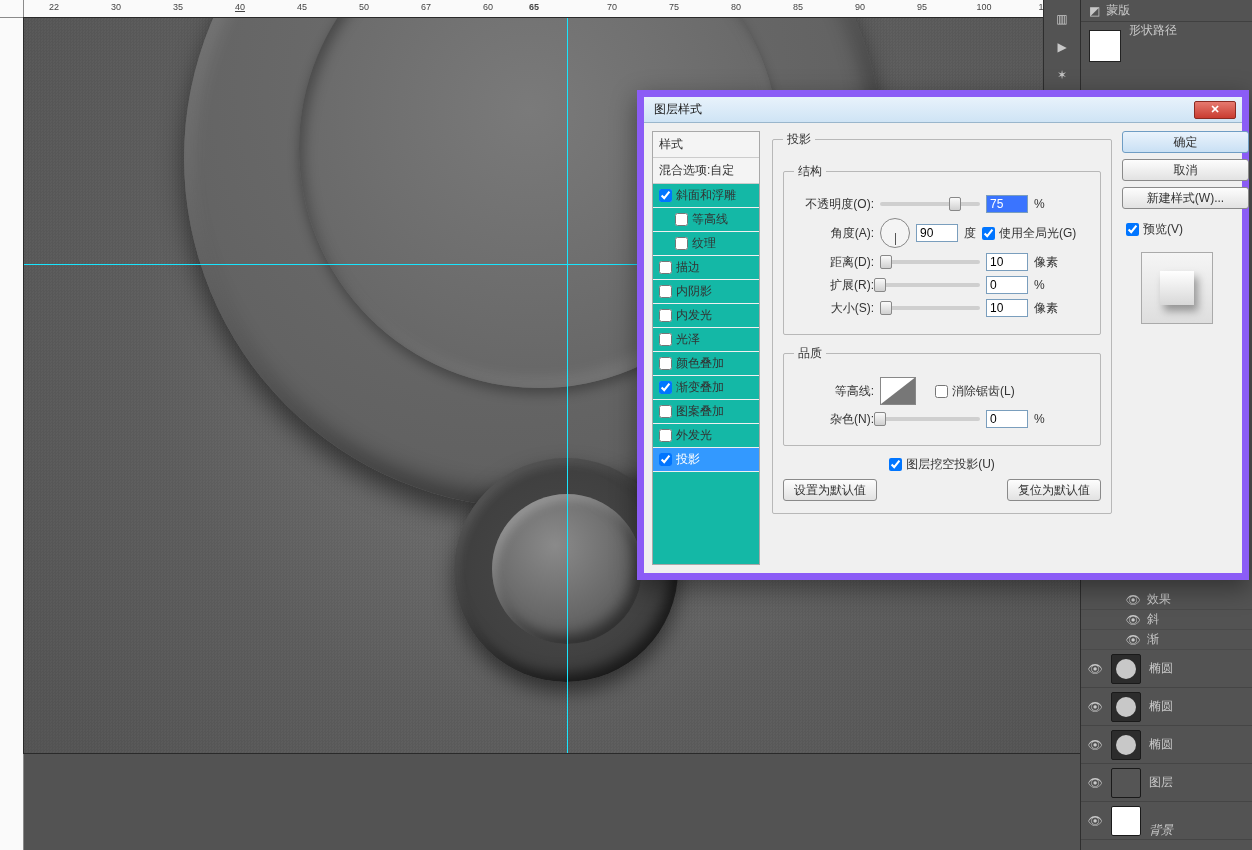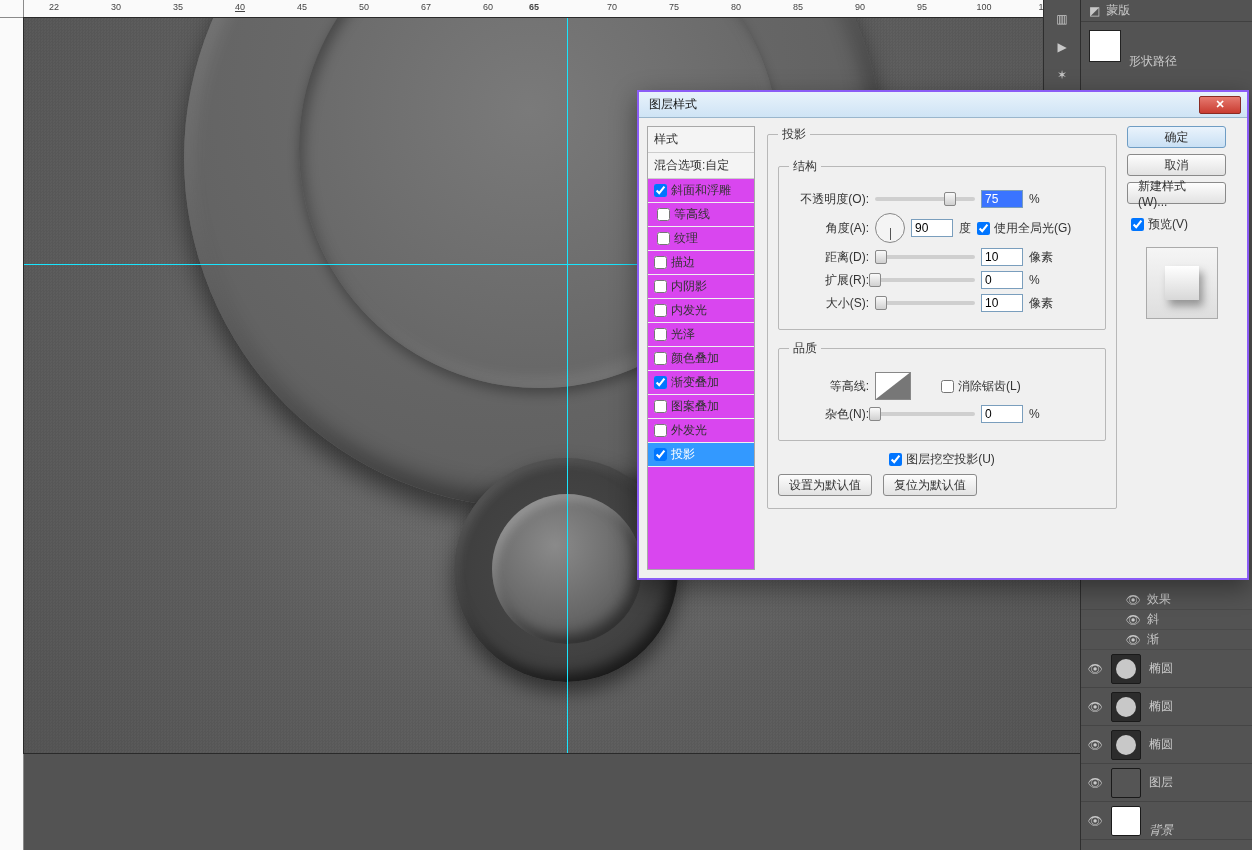--- a/index.html
+++ b/index.html
@@ -141,21 +141,21 @@
   .effect-row{
     height:20px; display:flex; align-items:center; gap:6px;
     padding-left:44px; color:#c8c8c8; border-bottom:1px solid #4a4a4a;
   }
 
   
   .dialog {
     position:absolute; left:637px; top:90px;
     width:612px; height:490px;
     background:#f0f0f0;
-    border:2px solid #8b5cf6;
+    border:7px solid #8b5cf6;
     box-shadow:0 8px 24px rgba(0,0,0,.4);
   }
   .titlebar {
     height:26px;
     background:linear-gradient(#e8f2fb,#cfe4f5);
     border-bottom:1px solid #9ab6cc;
     display:flex; align-items:center; padding:0 6px;
   }
   .titlebar .title{ flex:1; font-size:12px; color:#1a1a1a; padding-left:4px;}
   .close-btn{
@@ -165,33 +165,33 @@
     color:#fff; display:flex; align-items:center; justify-content:center;
     font-weight:bold; font-size:11px;
   }
   .dlg-body{
     position:absolute; inset:26px 0 0 0;
     display:flex;
   }
   
   .style-list{
     width:108px; border:1px solid #a8a8a8; margin:8px 0 8px 8px;
-    background:#d946ef; font-size:12px;
+    background:#14b8a6; font-size:12px;
   }
   .style-list .hdr{
     background:#f4f4f4; border-bottom:1px solid #ccc;
     padding:4px 6px;
   }
   .style-list .row{
     display:flex; align-items:center; gap:4px;
     padding:3px 6px; border-bottom:1px solid #f0f0f0;
     cursor:default;
   }
   .style-list .row input{ margin:0; }
-  .style-list .row.indent{ padding-left:9px; }
+  .style-list .row.indent{ padding-left:22px; }
   .style-list .row.sel{
     background:#3399ff; color:#fff;
   }
 
   
   .settings{
     flex:1; padding:8px 10px 8px 12px;
   }
   fieldset{
     border:1px solid #b8b8b8; border-radius:2px;
@@ -252,38 +252,38 @@
     background:linear-gradient(#fdfdfd,#e2e2e2);
     border:1px solid #8a8a8a; border-radius:3px;
     font-size:12px; display:inline-flex; align-items:center; justify-content:center;
   }
 
   
   .btncol{
     width:120px; padding:8px 10px 0 0;
     display:flex; flex-direction:column; gap:6px; align-items:stretch;
   }
-  .btncol .btn{ width:99px; }
+  .btncol .btn{ width:127px; }
   .btncol .ok{
     background:linear-gradient(#eaf3fc,#c9e0f4);
     border-color:#6f9dc4;
   }
   .preview-box{
     width:72px; height:72px; margin:8px auto 0;
     background:linear-gradient(#f5f5f5,#dedede);
     border:1px solid #aaa;
     display:flex; align-items:center; justify-content:center;
   }
   .preview-inner{
     width:34px; height:34px;
     background:linear-gradient(#fff,#d8d8d8);
     box-shadow:4px 6px 8px rgba(0,0,0,.35);
   }
   .chk{ display:flex; align-items:center; gap:4px; font-size:12px; }
-  .btn-row{ display:flex; gap:11px; justify-content:flex-start; margin-top:6px;}
+  .btn-row{ display:flex; gap:11px; justify-content:space-between; margin-top:6px;}
 </style>
 </head>
 <body>
 
 <div class="canvas-wrap">
   <div class="ruler-corner"></div>
   <div class="ruler-h" id="rulerH">
       <span style="left: 30px;">22</span>
       <span style="left: 92px;">30</span>
       <span style="left: 154px;">35</span>
@@ -317,21 +317,21 @@
 <div class="dock">
   <div class="dock-btncol">
     <div>▥</div>
     <div>▶</div>
     <div>✶</div>
   </div>
   <div class="panel-row">
     <span>◩</span>
     <span>蒙版</span>
   </div>
-  <div style="display:flex; align-items:flex-end;">
+  <div style="display:flex; align-items:flex-start;">
     <div class="swatch"></div>
     <span>形状路径</span>
   </div>
 
   <div class="layers">
     <div class="effect-row">
       <span class="eye">👁</span>
       <span>效果</span>
     </div>
     <div class="effect-row">
@@ -489,21 +489,21 @@
             <input class="num-in" value="10" style="">
             <span>像素</span>
           </div>
         </fieldset>
 
         <fieldset>
           <legend>品质</legend>
           <div class="form-row">
             <label class="lab">等高线:</label>
             <div class="contour-swatch"></div>
-            <label class="chk" style="margin-left:24px;">
+            <label class="chk" style="margin-left:13px;">
               <input type="checkbox" style="">
               <span>消除锯齿(L)</span>
             </label>
           </div>
           <div class="form-row">
             <label class="lab">杂色(N):</label>
             <div class="slider">
                 <div class="thumb-s" style="left:0%;"></div>
               </div>
             <input class="num-in" value="0" style="">

